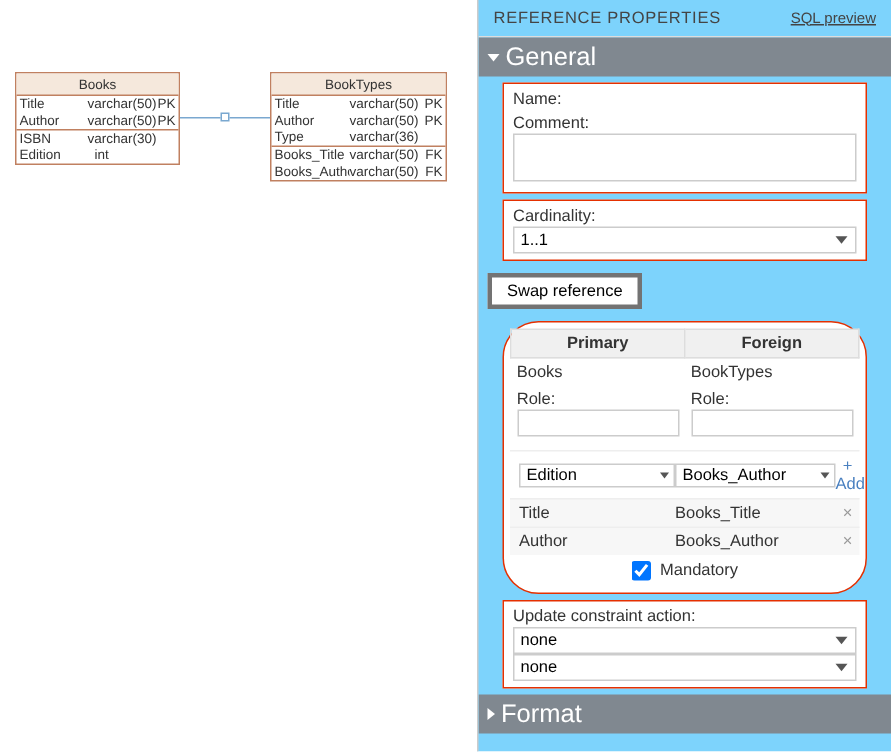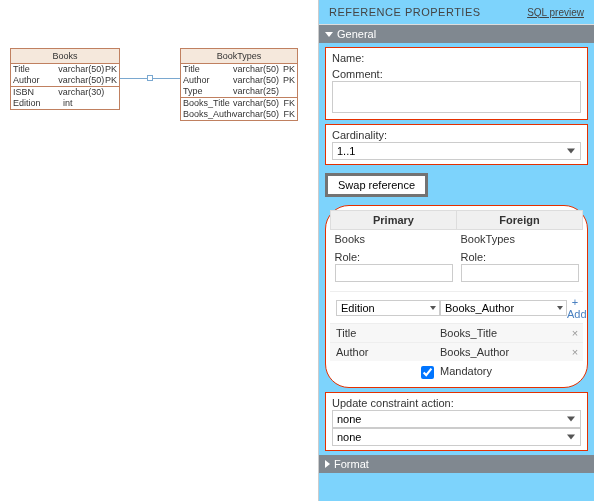--- a/index.html
+++ b/index.html
@@ -18,26 +18,26 @@
 
 .rel-line { position: absolute; height: 1px; background: #7aa8d0; }
 .rel-square { position: absolute; width: 6px; height: 6px; border: 1px solid #7aa8d0; background: #fff; }
 
 
 .panel { position: absolute; right: 0; top: 0; width: 276px; height: 501px; border-left: 1px solid #ccc; background: #7dd3fc; overflow-y: auto; }
 .panel-header { display: flex; justify-content: space-between; align-items: center; padding: 6px 10px 6px 10px; border-bottom: 1px solid #ddd; }
 .panel-title { font-size: 11px; letter-spacing: 0.5px; color: #444; }
 .sql-preview { font-size: 10px; color: #444; text-decoration: underline; cursor: pointer; }
 
-.section-header { background: #808890; color: #fff; font-size: 11px; padding: 3px 6px; display: flex; align-items: center; cursor: pointer; }
+.section-header { background: #808890; color: #fff; font-size: 17px; padding: 3px 6px; display: flex; align-items: center; cursor: pointer; }
 .section-header .tri { display: inline-block; width: 0; height: 0; margin-right: 4px; }
 .tri-down { border-left: 4px solid transparent; border-right: 4px solid transparent; border-top: 5px solid #fff; }
 .tri-right { border-top: 4px solid transparent; border-bottom: 4px solid transparent; border-left: 5px solid #fff; }
 
-.red-box { border: 1px solid #e53000; margin: 4px 6px; padding: 4px 6px; background: #fff; }
+.red-box { border: 1px solid #e53000; margin: 4px 16px; padding: 4px 6px; background: #fff; }
 .field-label { font-size: 11px; color: #333; margin-bottom: 1px; }
 .text-input { width: 100%; border: 1px solid #ccc; padding: 2px 4px; font-size: 11px; font-family: inherit; }
 .textarea { width: 100%; border: 1px solid #ccc; padding: 2px 4px; font-size: 11px; height: 32px; resize: none; font-family: inherit; }
 .select { width: 100%; border: 1px solid #ccc; padding: 2px 4px; font-size: 11px; background: #fff; appearance: none; position: relative; }
 .select-wrap { position: relative; }
 .select-wrap::after { content: ""; position: absolute; right: 6px; top: 50%; transform: translateY(-50%); width: 0; height: 0; border-left: 4px solid transparent; border-right: 4px solid transparent; border-top: 5px solid #555; pointer-events: none; }
 
 .swap-btn { display: inline-block; border: 3px solid #737373; background: #fff; padding: 3px 10px; margin: 4px 6px; font-size: 11px; cursor: pointer; }
 
 .pf-table { width: 100%; border-collapse: collapse; font-size: 11px; }
@@ -97,21 +97,21 @@
           <span class="erd-col2">varchar(50)</span>
           <span class="erd-col3">PK</span>
         </div>
         <div class="erd-row">
           <span class="erd-col1">Author</span>
           <span class="erd-col2">varchar(50)</span>
           <span class="erd-col3">PK</span>
         </div>
         <div class="erd-row">
           <span class="erd-col1">Type</span>
-          <span class="erd-col2">varchar(25)</span>
+          <span class="erd-col2">varchar(36)</span>
           <span class="erd-col3"></span>
         </div>
         <div class="erd-divider"></div>
         <div class="erd-row">
           <span class="erd-col1">Books_Title</span>
           <span class="erd-col2">varchar(50)</span>
           <span class="erd-col3">FK</span>
         </div>
         <div class="erd-row">
           <span class="erd-col1">Books_Author</span>

